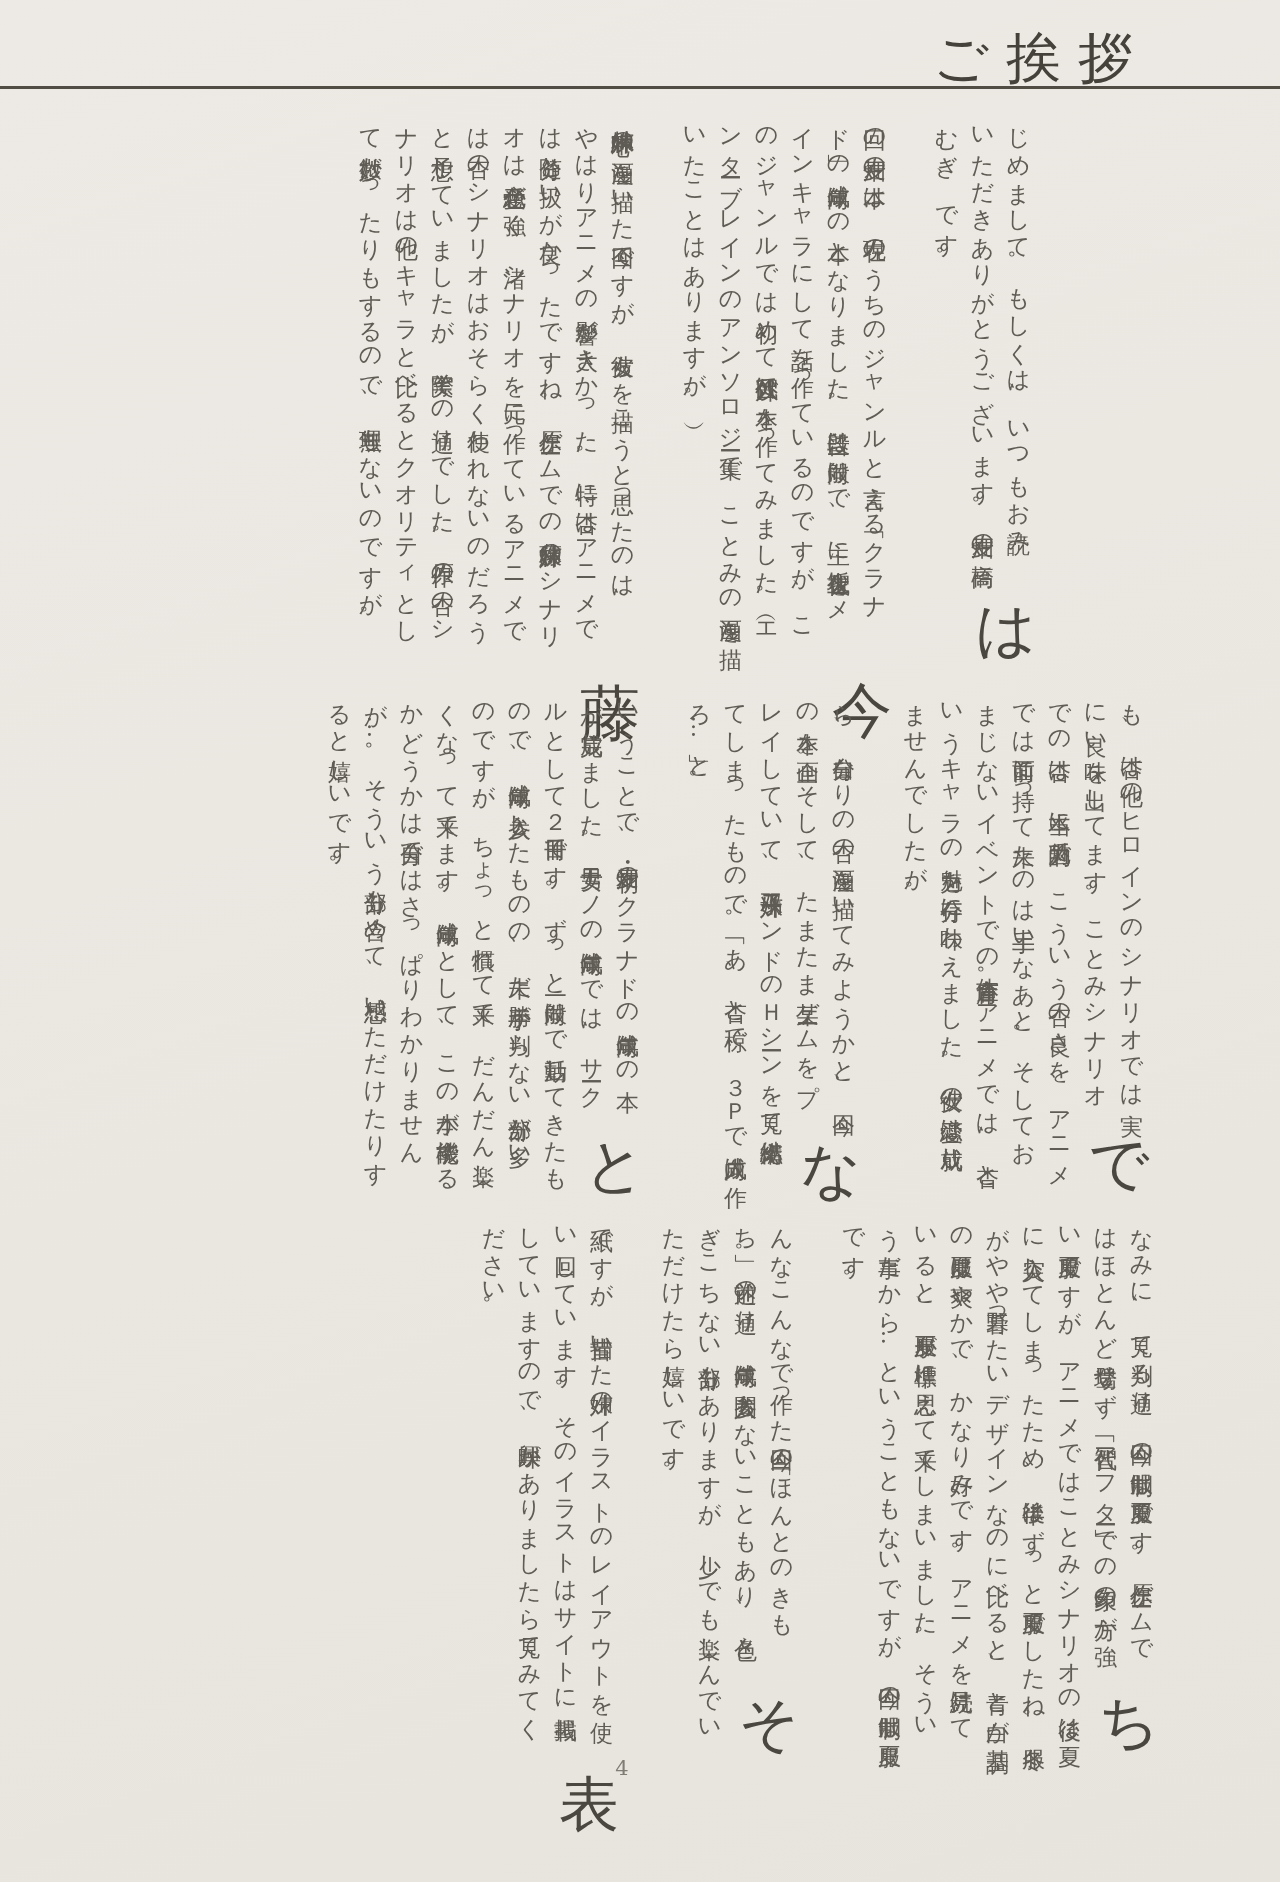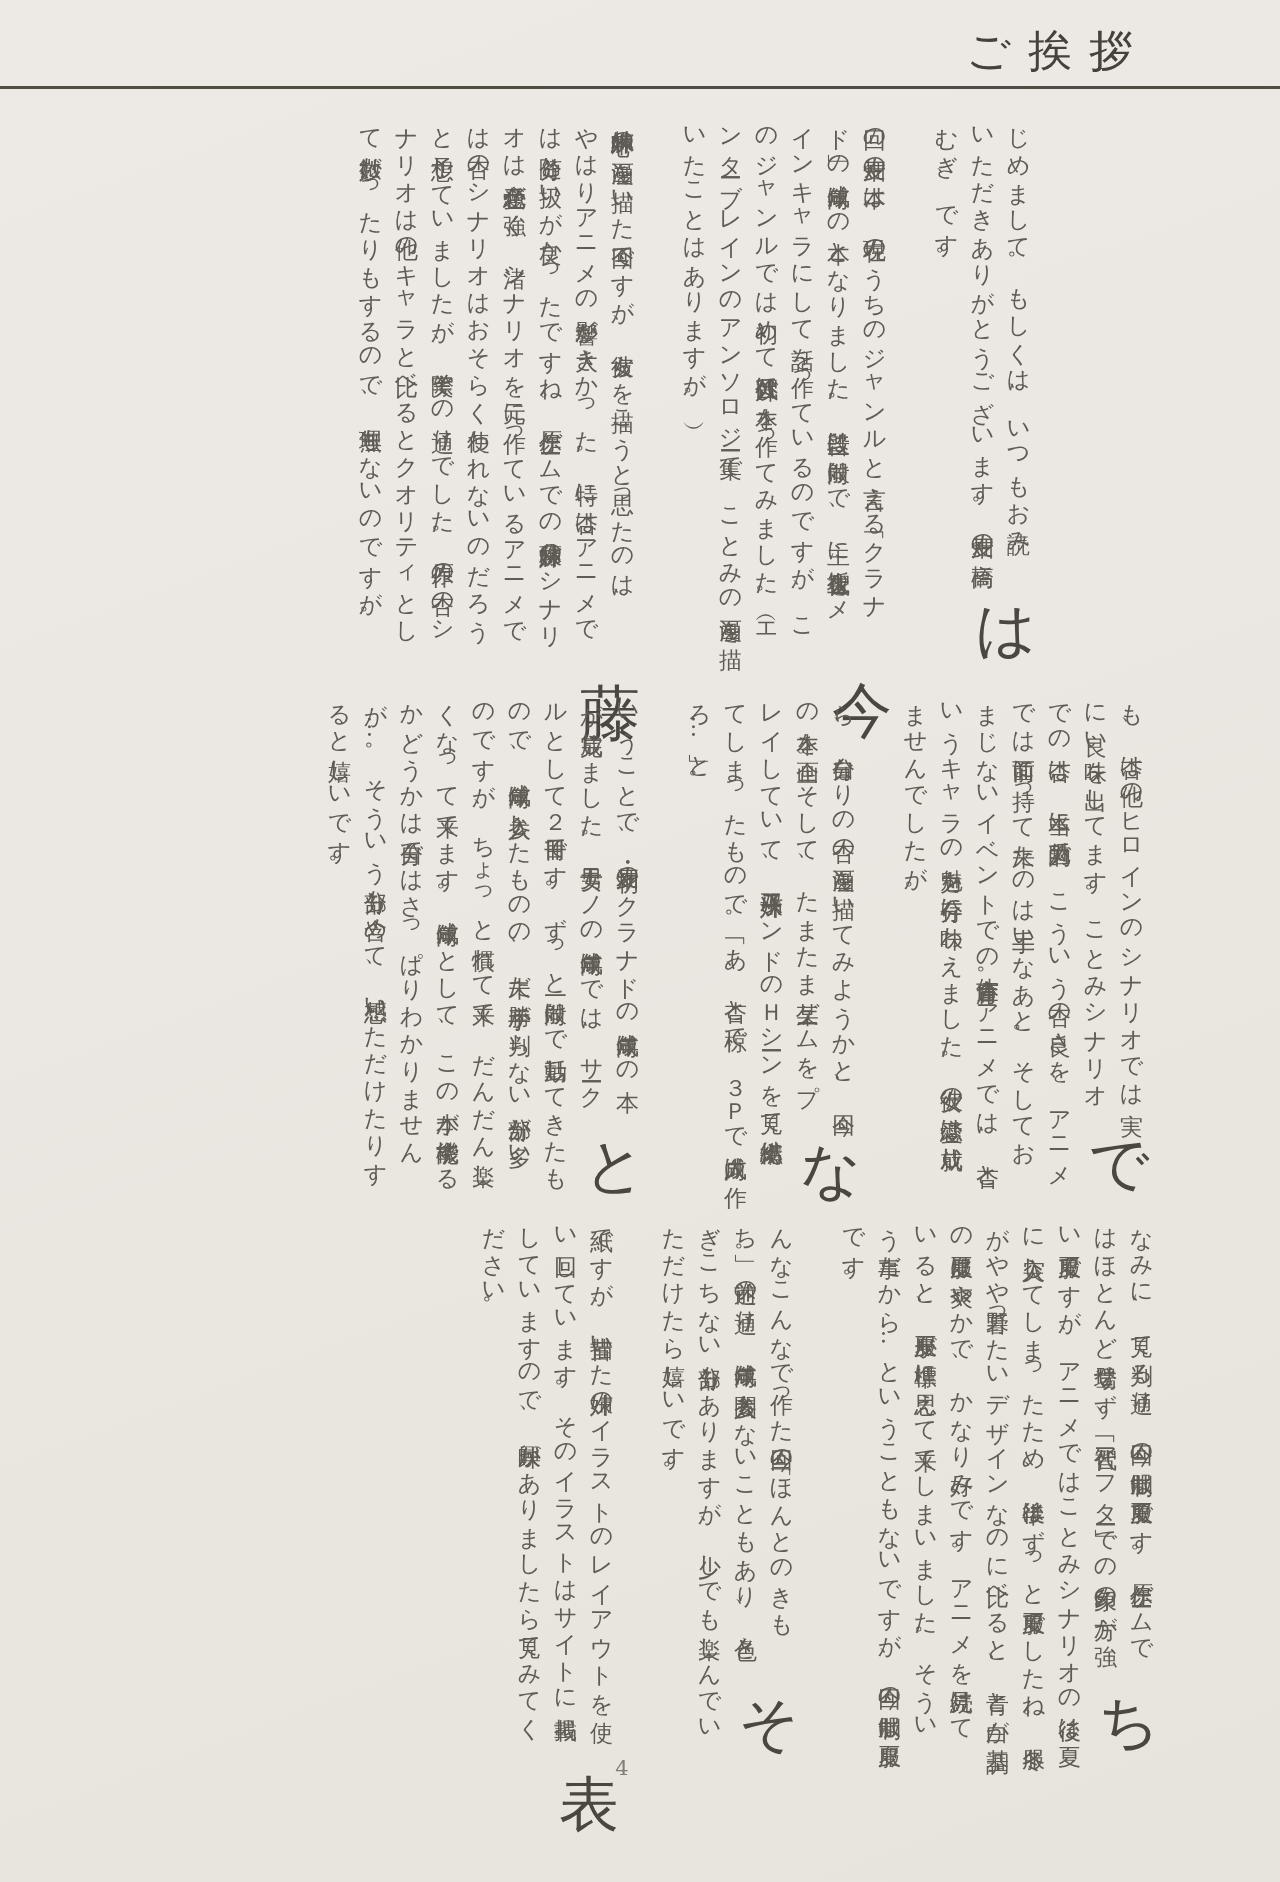--- a/index.html
+++ b/index.html
@@ -12,21 +12,21 @@
     background: #ebe8e2;
     background-image: linear-gradient(160deg, #edeae5 0%, #eae7e1 55%, #e7e4dd 100%);
     overflow: hidden;
     font-family: "DejaVu Serif", "Liberation Serif", serif;
   }
   .title {
     position: absolute;
     top: 22px;
     right: 130px;
     margin: 0;
-    font-size: 44px;
+    font-size: 55px;
     font-weight: 500;
     letter-spacing: 17px;
     color: #45423c;
   }
   .divider {
     position: absolute;
     top: 86px;
     left: 0;
     right: 0;
     height: 0;

